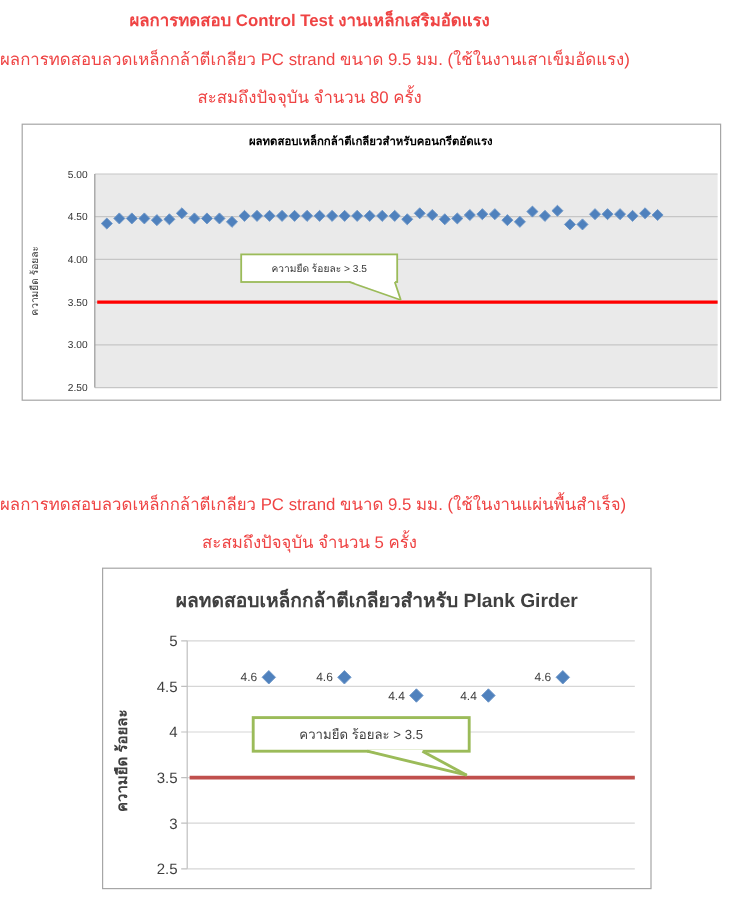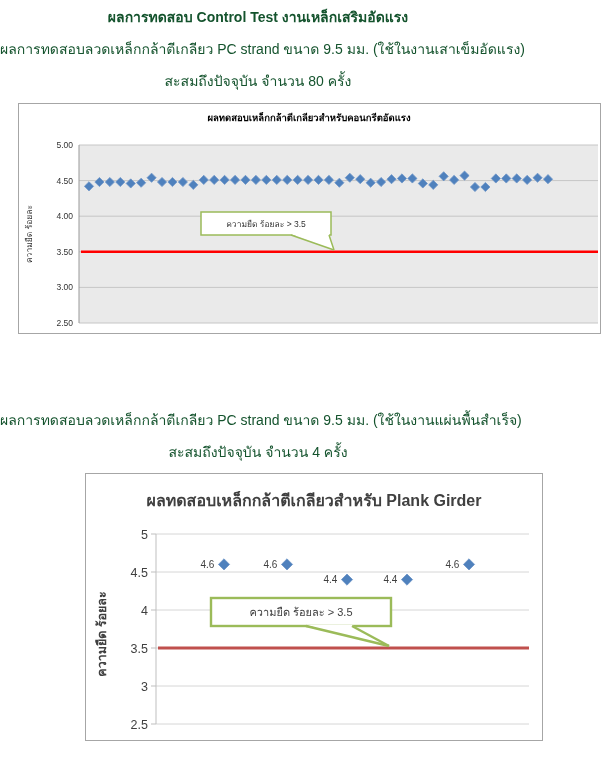--- a/index.html
+++ b/index.html
@@ -2,21 +2,21 @@
 <html><head>
 <meta charset="utf-8">
 <style>
   html,body{margin:0;padding:0;background:#ffffff;}
   body{
     width:614px;height:770px;position:relative;overflow:hidden;
     font-family:"Liberation Sans","DejaVu Sans",sans-serif;color:#000;
   }
   .hline{
     position:absolute;left:0;width:516px;text-align:center;
-    font-size:14px;line-height:22px;color:#14532d;white-space:nowrap;
+    font-size:14px;line-height:22px;color:#ef4444;white-space:nowrap;
   }
   .hline.bold{font-weight:bold;}
   .chart-frame{
     position:absolute;background:#ffffff;border:1px solid #a6a6a6;box-sizing:border-box;
   }
   svg{display:block;}
 </style>
 </head>
 <body>
 
@@ -93,21 +93,21 @@
       <rect x="182" y="108" width="130" height="23" fill="#ffffff" stroke="#9bbb59" stroke-width="1.5"></rect>
       <polygon points="272,130 310,130 315,146" fill="#ffffff"></polygon>
       <line x1="272" y1="131" x2="315" y2="146" stroke="#9bbb59" stroke-width="1.5"></line>
       <line x1="310" y1="131" x2="315" y2="146" stroke="#9bbb59" stroke-width="1.5"></line>
       <text x="247" y="122.5" text-anchor="middle" font-size="8.5" fill="#333333">ความยืด ร้อยละ &gt; 3.5</text>
     </svg>
 </div>
 
 <div class="hline" style="top:409px">ผลการทดสอบลวดเหล็กกล้าตีเกลียว PC strand ขนาด 9.5 มม. (ใช้ในงานแผ่นพื้นสำเร็จ)</div>
 
-<div class="hline" style="top:441px">สะสมถึงปัจจุบัน จำนวน 4 ครั้ง</div>
+<div class="hline" style="top:441px">สะสมถึงปัจจุบัน จำนวน 5 ครั้ง</div>
 
 <div class="chart-frame" style="left:85px;top:473px;width:458px;height:268px">
   <svg id="chart2-svg" width="456" height="266" viewBox="0 0 456 266">
       <line x1="70" y1="60" x2="443" y2="60" stroke="#d6d6d6" stroke-width="1"></line>
       <line x1="65" y1="60" x2="70" y2="60" stroke="#bfbfbf" stroke-width="1"></line>
       <text x="62" y="64.5" text-anchor="end" font-size="12.5" fill="#3f3f3f">5</text>
       <line x1="70" y1="98" x2="443" y2="98" stroke="#d6d6d6" stroke-width="1"></line>
       <line x1="65" y1="98" x2="70" y2="98" stroke="#bfbfbf" stroke-width="1"></line>
       <text x="62" y="102.5" text-anchor="end" font-size="12.5" fill="#3f3f3f">4.5</text>
       <line x1="70" y1="136" x2="443" y2="136" stroke="#d6d6d6" stroke-width="1"></line>

